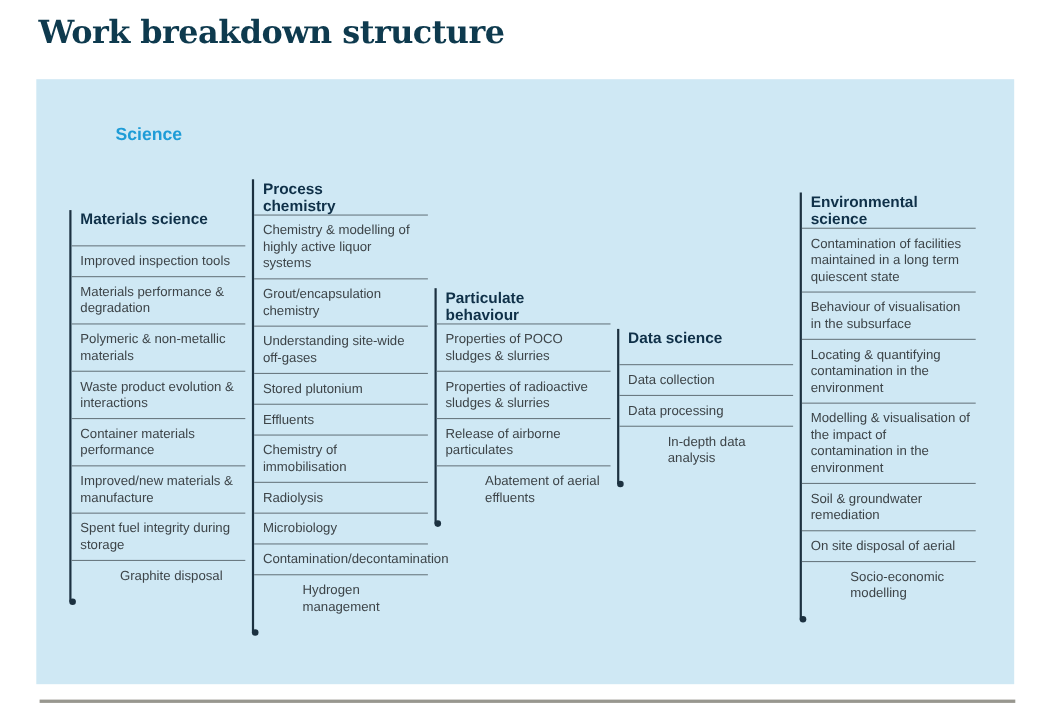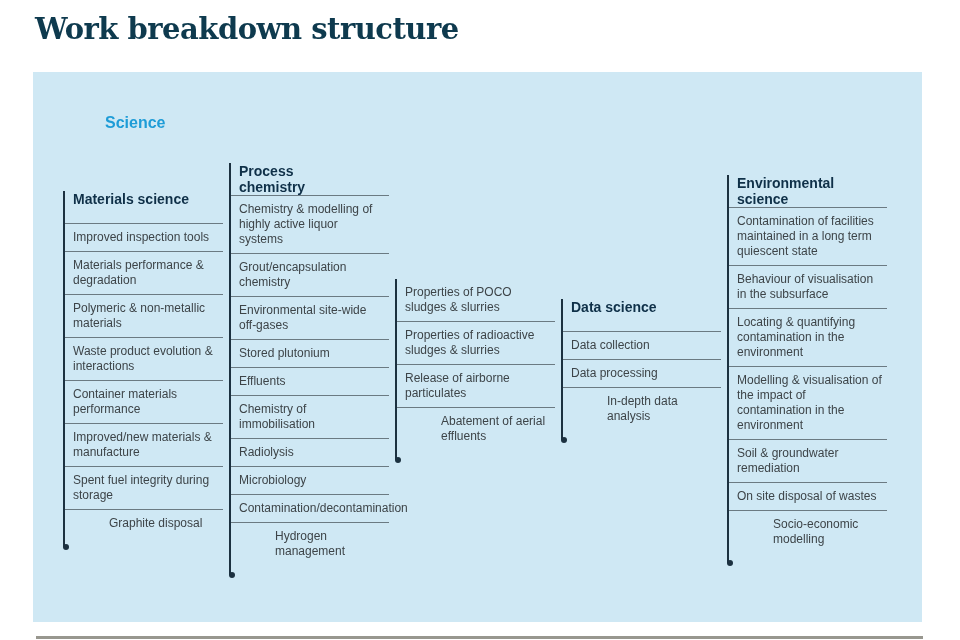--- a/index.html
+++ b/index.html
@@ -83,52 +83,53 @@
           <div class="item">Container materials performance</div>
           <div class="item">Improved/new materials &amp; manufacture</div>
           <div class="item">Spent fuel integrity during storage</div>
           <div class="item">Graphite disposal</div>
           <span class="dot"></span>
         </div>
         <div class="col">
           <div class="col-header"><span>Process chemistry</span></div>
           <div class="item">Chemistry &amp; modelling of highly active liquor systems</div>
           <div class="item">Grout/encapsulation chemistry</div>
-          <div class="item">Environmental site-wide off-gases</div>
+          <div class="item">Understanding site-wide off-gases</div>
           <div class="item">Stored plutonium</div>
           <div class="item">Effluents</div>
           <div class="item">Chemistry of immobilisation</div>
           <div class="item">Radiolysis</div>
           <div class="item">Microbiology</div>
           <div class="item">Contamination/decontamination</div>
           <div class="item">Hydrogen management</div>
           <span class="dot"></span>
         </div>
         <div class="col">
+          <div class="col-header"><span>Particulate behaviour</span></div>
           <div class="item">Properties of POCO sludges &amp; slurries</div>
           <div class="item">Properties of radioactive sludges &amp; slurries</div>
           <div class="item">Release of airborne particulates</div>
           <div class="item">Abatement of aerial effluents</div>
           <span class="dot"></span>
         </div>
         <div class="col">
           <div class="col-header"><span>Data science</span></div>
           <div class="item">Data collection</div>
           <div class="item">Data processing</div>
           <div class="item">In-depth data analysis</div>
           <span class="dot"></span>
         </div>
         <div class="col">
           <div class="col-header"><span>Environmental science</span></div>
           <div class="item">Contamination of facilities maintained in a long term quiescent state</div>
           <div class="item">Behaviour of visualisation in the subsurface</div>
           <div class="item">Locating &amp; quantifying contamination in the environment</div>
           <div class="item">Modelling &amp; visualisation of the impact of contamination in the environment</div>
           <div class="item">Soil &amp; groundwater remediation</div>
-          <div class="item">On site disposal of wastes</div>
+          <div class="item">On site disposal of aerial</div>
           <div class="item">Socio-economic modelling</div>
           <span class="dot"></span>
         </div>
       </div>
   </div>
 
   <div class="footer-rule"></div>
 </div>
 
 </body></html>

